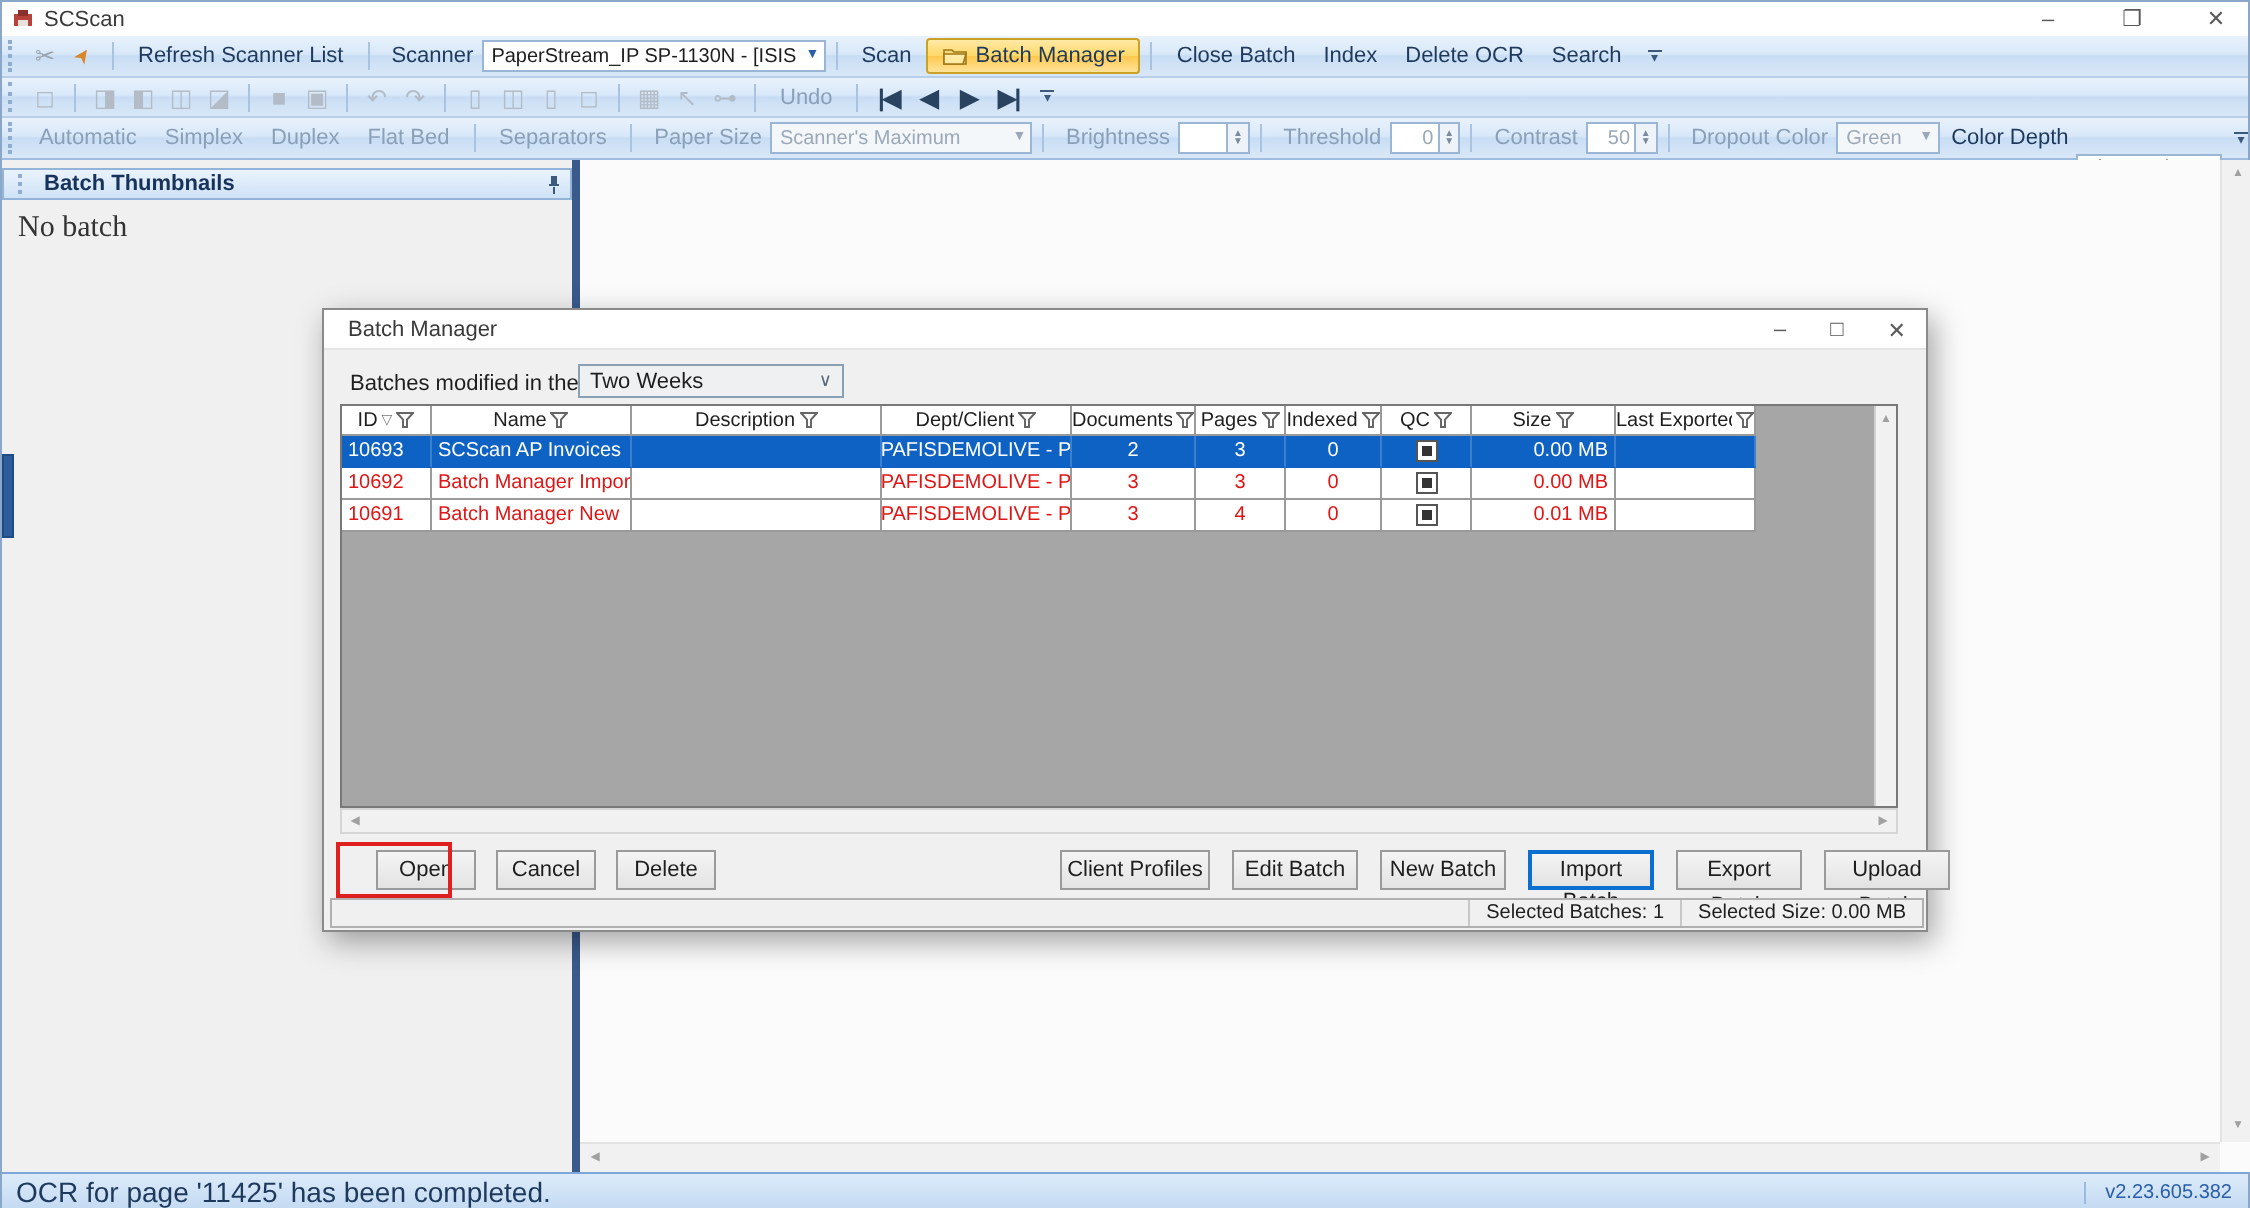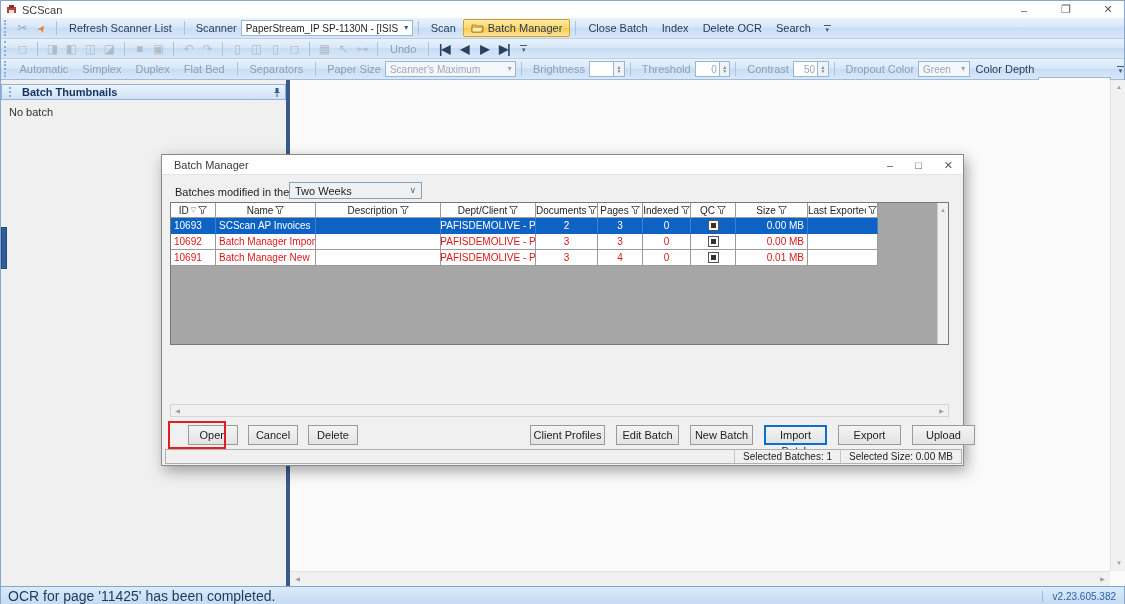--- a/index.html
+++ b/index.html
@@ -34,39 +34,39 @@
   .overflow { display:flex; flex-direction:column; align-items:center; margin-left:6px; color:#3c5a7e; font-size:7px; line-height:5px; cursor:default; }
   .overflow .bar { width:7px; border-top:1px solid #3c5a7e; margin-bottom:1px; }
   .tb2icon { font-size:12px; color:#b3bcc6; width:19px; text-align:center; cursor:default; }
   .navtxt { font-weight:bold; color:#28425f; font-size:12px; width:20px; text-align:center; letter-spacing:-1px; }
 
   
   .leftpanel { position:absolute; left:0; top:79px; width:285px; height:506px; background:#f0f0f0; }
   .lp-header { position:absolute; left:0; top:4px; width:285px; height:16px; background:linear-gradient(180deg,#eaf3fd,#cfe2f6); border:1px solid #93b3d8; display:flex; align-items:center; padding:0 4px; }
   .lp-header .t { font-weight:bold; color:#17335c; font-size:11px; margin-left:4px; }
   .lp-header .pin { margin-left:auto; }
-  .lp-empty { position:absolute; left:8px; top:26px; color:#333; font-size:11px; }
+  .lp-empty { position:absolute; left:8px; top:26px; color:#333; font-size:15px;font-family:Liberation Serif, serif; }
   .lp-bluebar { position:absolute; left:0; top:147px; width:6px; height:42px; background:#2d5d9e; border:1px solid #204a80; }
   .vdivider { position:absolute; left:285px; top:79px; width:4px; height:506px; background:#3a5a8c; }
   .mainarea { position:absolute; left:289px; top:79px; width:836px; height:506px; background:#fbfbfb; }
   .sb { position:absolute; background:#f1f1f1; color:#a0a0a0; font-size:6px; }
   .sb-v { right:0; top:0; width:16px; height:491px; border-left:1px solid #e2e2e2; }
   .sb-v .a { position:absolute; left:0; width:16px; height:15px; text-align:center; line-height:15px; }
   .sb-h { left:0; bottom:0; width:820px; height:15px; border-top:1px solid #e2e2e2; }
   .sb-h .a { position:absolute; top:0; width:15px; height:15px; text-align:center; line-height:15px; }
 
   
   .dialog { position:absolute; left:160px; top:153px; width:803px; height:312px; background:#f0f0f0; border:1px solid #8a8a8a; box-shadow:3px 5px 14px rgba(0,0,0,0.35); }
   .dlg-title { position:absolute; left:0; top:0; width:100%; height:20px; background:#fff; display:flex; align-items:center; padding-left:12px; color:#3a3a3a; font-size:11px; border-bottom:1px solid #e4e4e4; }
   .dlg-ctrls { position:absolute; right:10px; top:0; height:20px; display:flex; gap:22px; align-items:center; color:#5a5a5a; font-size:11px; }
   .dlg-filter-label { position:absolute; left:13px; top:31px; font-size:11px; color:#1e1e1e; }
   .dlg-combo { position:absolute; left:127px; top:27px; width:133px; height:17px; background:#eef0f2; border:1px solid #8aa0b4; font-size:11px; display:flex; align-items:center; padding-left:5px; }
   .dlg-combo .chev { position:absolute; right:5px; top:2px; color:#5a6a7a; font-size:9px; }
 
-  .grid { position:absolute; left:8px; top:47px; width:779px; height:143px; background:#a6a6a6; border:1px solid #787878; overflow:hidden; }
+  .grid { position:absolute; left:8px; top:47px; width:779px; height:202px; background:#a6a6a6; border:1px solid #787878; overflow:hidden; }
   .ghead { position:absolute; left:0; top:0; height:15px; display:flex; background:#fff; }
   .hcell { border-right:1px solid #9a9a9a; border-bottom:1px solid #9a9a9a; display:flex; align-items:center; justify-content:center; gap:2px; font-size:10px; background:#fff; position:relative; }
   .hcell .hlab { white-space:nowrap; overflow:hidden; }
   .hcell .funnel, .hcell .sortg { flex:none; }
   .sortg { font-size:7px; color:#777; }
   .grow { position:absolute; left:0; display:flex; height:16px; }
   .gcell { border-right:1px solid #9a9a9a; border-bottom:1px solid #9a9a9a; font-size:10px; display:flex; align-items:center; white-space:nowrap; overflow:hidden; background:#fff; padding:0 3px; }
   .grow.sel .gcell { background:#0e62c4; color:#fff; border-right-color:#3a7fd0; border-bottom-color:#0e62c4; }
   .grow.redrow .gcell { color:#e01616; }
   .qcbox { width:11px; height:11px; border:1px solid #555; background:#fff; margin:0 auto; display:flex; align-items:center; justify-content:center; }

